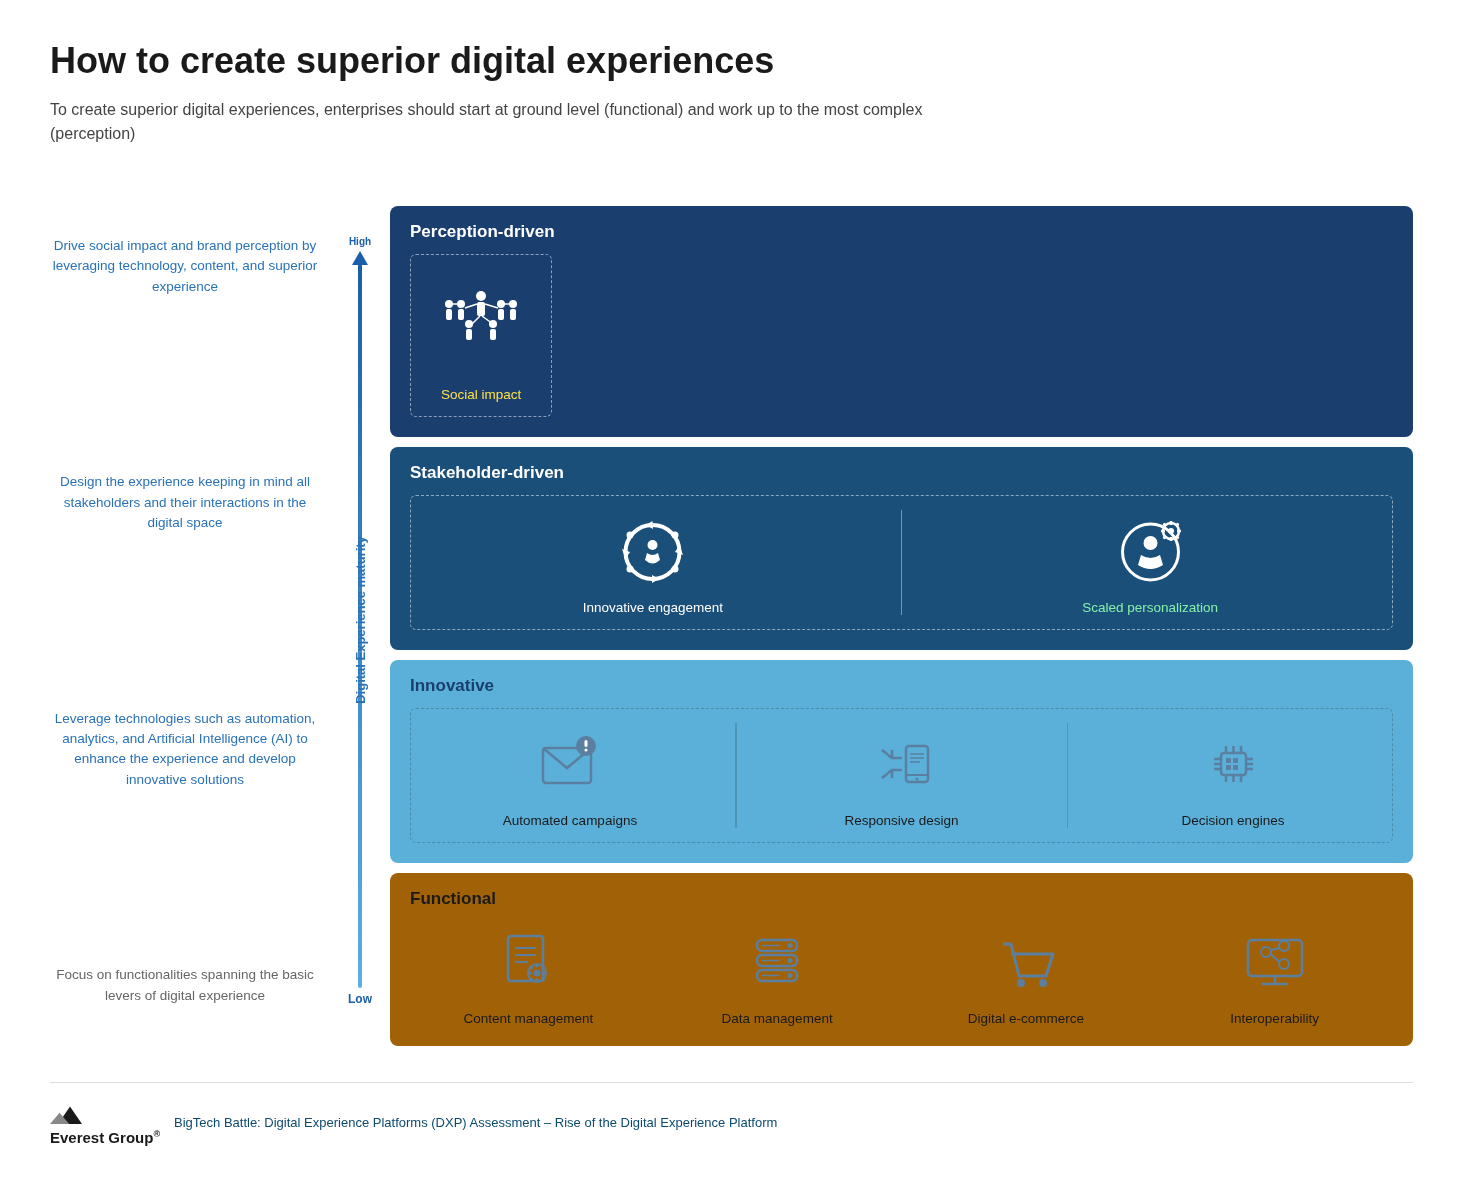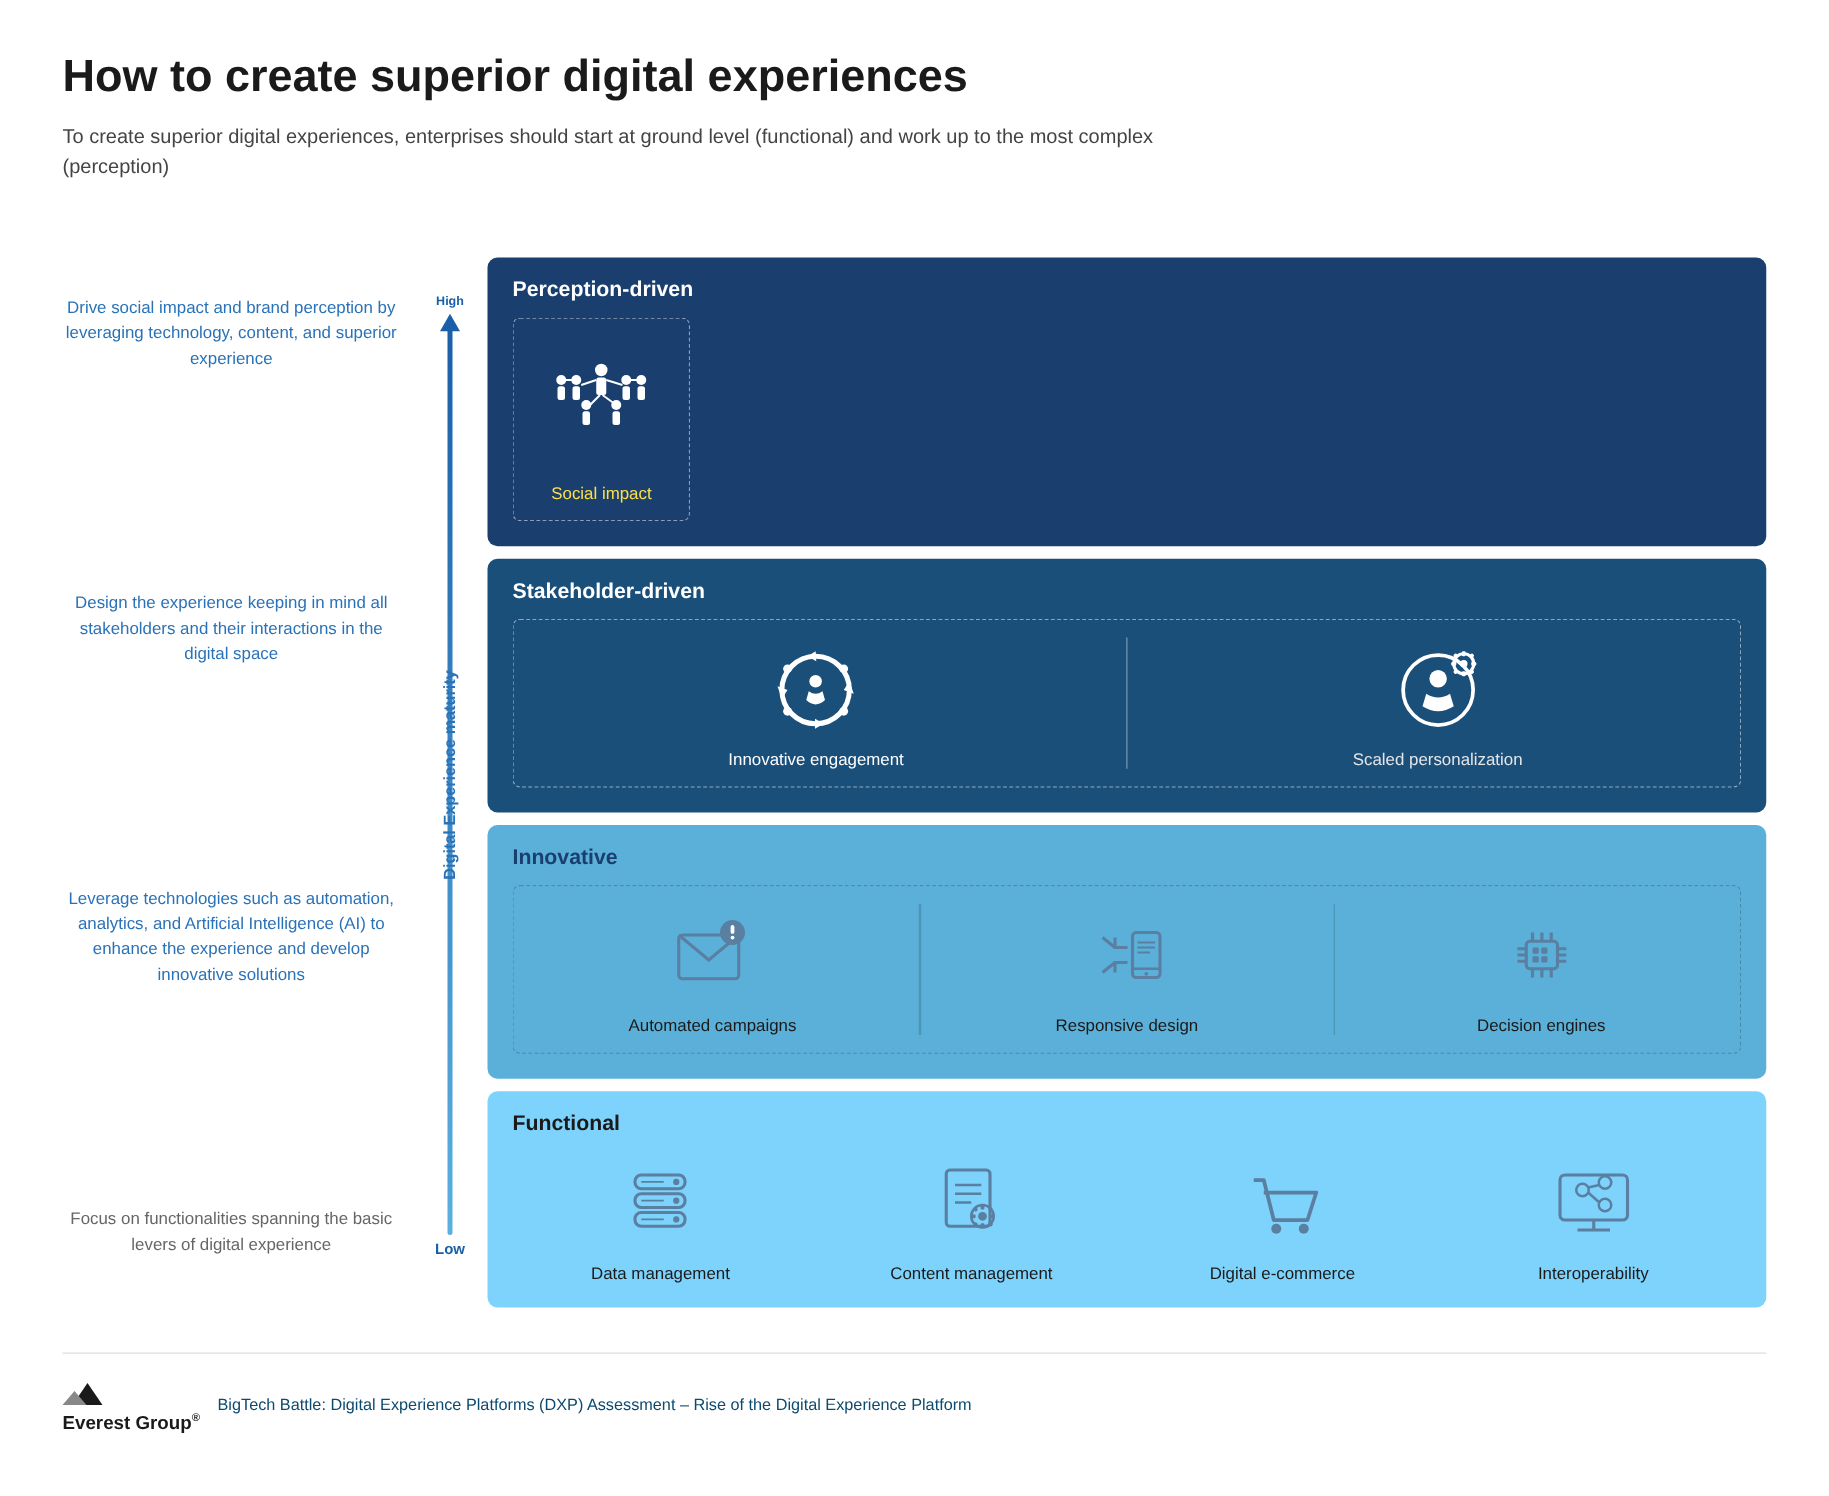--- a/index.html
+++ b/index.html
@@ -157,21 +157,21 @@
       color: #1a1a1a;
     }
     .level-innovative .level-title {
       color: #1a3f6f;
     }
     .level-innovative .item-label {
       color: #1a1a1a;
     }
     
     .level-functional {
-      background: #7dd3fc;
+      background: #a16207;
       border-radius: 8px;
       padding: 16px 20px 20px;
       color: #1a1a1a;
     }
     .level-functional .level-title {
       color: #1a1a1a;
     }
 
     
     svg {
@@ -335,21 +335,21 @@
               <rect x="56.5" y="6" width="3" height="4" rx="1" fill="white"></rect>
               <rect x="56.5" y="22" width="3" height="4" rx="1" fill="white"></rect>
               <rect x="48" y="14.5" width="4" height="3" rx="1" fill="white"></rect>
               <rect x="64" y="14.5" width="4" height="3" rx="1" fill="white"></rect>
               <rect x="50" y="8" width="3" height="3" rx="1" fill="white" transform="rotate(45,51.5,9.5)"></rect>
               <rect x="63" y="8" width="3" height="3" rx="1" fill="white" transform="rotate(45,64.5,9.5)"></rect>
               <rect x="50" y="21" width="3" height="3" rx="1" fill="white" transform="rotate(45,51.5,22.5)"></rect>
               <rect x="63" y="21" width="3" height="3" rx="1" fill="white" transform="rotate(45,64.5,22.5)"></rect>
             </svg>
           </div>
-          <div class="item-label" style="color:#e5e5e5;">Scaled personalization</div>
+          <div class="item-label" style="color:#86efac;">Scaled personalization</div>
         </div>
       </div>
     </div>
 
     <div class="level-innovative">
       <div class="level-title">Innovative</div>
       <div class="dashed-border-light">
 
         <div class="level-item">
           <div class="icon-box">
@@ -418,38 +418,20 @@
     </div>
 
     <div class="level-functional">
       <div class="level-title">Functional</div>
       <div style="display:flex; flex-direction:row; gap:12px;">
 
         <div class="level-item">
           <div class="icon-box">
             <svg width="70" height="70" viewBox="0 0 70 70" fill="#5a7fa0">
 
-              <rect x="15" y="14" width="40" height="11" rx="5" stroke="#5a7fa0" stroke-width="2.5" fill="none"></rect>
-              <circle cx="48" cy="19.5" r="2.5" fill="#5a7fa0"></circle>
-              <rect x="15" y="29" width="40" height="11" rx="5" stroke="#5a7fa0" stroke-width="2.5" fill="none"></rect>
-              <circle cx="48" cy="34.5" r="2.5" fill="#5a7fa0"></circle>
-              <rect x="15" y="44" width="40" height="11" rx="5" stroke="#5a7fa0" stroke-width="2.5" fill="none"></rect>
-              <circle cx="48" cy="49.5" r="2.5" fill="#5a7fa0"></circle>
-              <line x1="20" y1="19.5" x2="38" y2="19.5" stroke="#5a7fa0" stroke-width="1.5"></line>
-              <line x1="20" y1="34.5" x2="38" y2="34.5" stroke="#5a7fa0" stroke-width="1.5"></line>
-              <line x1="20" y1="49.5" x2="38" y2="49.5" stroke="#5a7fa0" stroke-width="1.5"></line>
-            </svg>
-          </div>
-          <div class="item-label">Data management</div>
-        </div>
-
-        <div class="level-item">
-          <div class="icon-box">
-            <svg width="70" height="70" viewBox="0 0 70 70" fill="#5a7fa0">
-
               <rect x="15" y="10" width="35" height="45" rx="3" stroke="#5a7fa0" stroke-width="2.5" fill="none"></rect>
               <line x1="22" y1="22" x2="43" y2="22" stroke="#5a7fa0" stroke-width="2"></line>
               <line x1="22" y1="29" x2="43" y2="29" stroke="#5a7fa0" stroke-width="2"></line>
               <line x1="22" y1="36" x2="35" y2="36" stroke="#5a7fa0" stroke-width="2"></line>
 
               <circle cx="44" cy="47" r="9" stroke="#5a7fa0" stroke-width="2" fill="none"></circle>
               <circle cx="44" cy="47" r="3.5" fill="#5a7fa0"></circle>
               <rect x="42.5" y="38" width="3" height="3.5" rx="1" fill="#5a7fa0"></rect>
               <rect x="42.5" y="52.5" width="3" height="3.5" rx="1" fill="#5a7fa0"></rect>
               <rect x="35" y="45.5" width="3.5" height="3" rx="1" fill="#5a7fa0"></rect>
@@ -460,20 +442,38 @@
               <rect x="49" y="52" width="3" height="3" rx="1" fill="#5a7fa0" transform="rotate(45,50.5,53.5)"></rect>
             </svg>
           </div>
           <div class="item-label">Content management</div>
         </div>
 
         <div class="level-item">
           <div class="icon-box">
             <svg width="70" height="70" viewBox="0 0 70 70" fill="#5a7fa0">
 
+              <rect x="15" y="14" width="40" height="11" rx="5" stroke="#5a7fa0" stroke-width="2.5" fill="none"></rect>
+              <circle cx="48" cy="19.5" r="2.5" fill="#5a7fa0"></circle>
+              <rect x="15" y="29" width="40" height="11" rx="5" stroke="#5a7fa0" stroke-width="2.5" fill="none"></rect>
+              <circle cx="48" cy="34.5" r="2.5" fill="#5a7fa0"></circle>
+              <rect x="15" y="44" width="40" height="11" rx="5" stroke="#5a7fa0" stroke-width="2.5" fill="none"></rect>
+              <circle cx="48" cy="49.5" r="2.5" fill="#5a7fa0"></circle>
+              <line x1="20" y1="19.5" x2="38" y2="19.5" stroke="#5a7fa0" stroke-width="1.5"></line>
+              <line x1="20" y1="34.5" x2="38" y2="34.5" stroke="#5a7fa0" stroke-width="1.5"></line>
+              <line x1="20" y1="49.5" x2="38" y2="49.5" stroke="#5a7fa0" stroke-width="1.5"></line>
+            </svg>
+          </div>
+          <div class="item-label">Data management</div>
+        </div>
+
+        <div class="level-item">
+          <div class="icon-box">
+            <svg width="70" height="70" viewBox="0 0 70 70" fill="#5a7fa0">
+
               <path d="M12 18 L20 18 L28 50 L55 50 L62 28 L20 28" stroke="#5a7fa0" stroke-width="3" fill="none" stroke-linejoin="round"></path>
               <circle cx="30" cy="57" r="4" fill="#5a7fa0"></circle>
               <circle cx="52" cy="57" r="4" fill="#5a7fa0"></circle>
             </svg>
           </div>
           <div class="item-label">Digital e-commerce</div>
         </div>
 
         <div class="level-item">
           <div class="icon-box">

